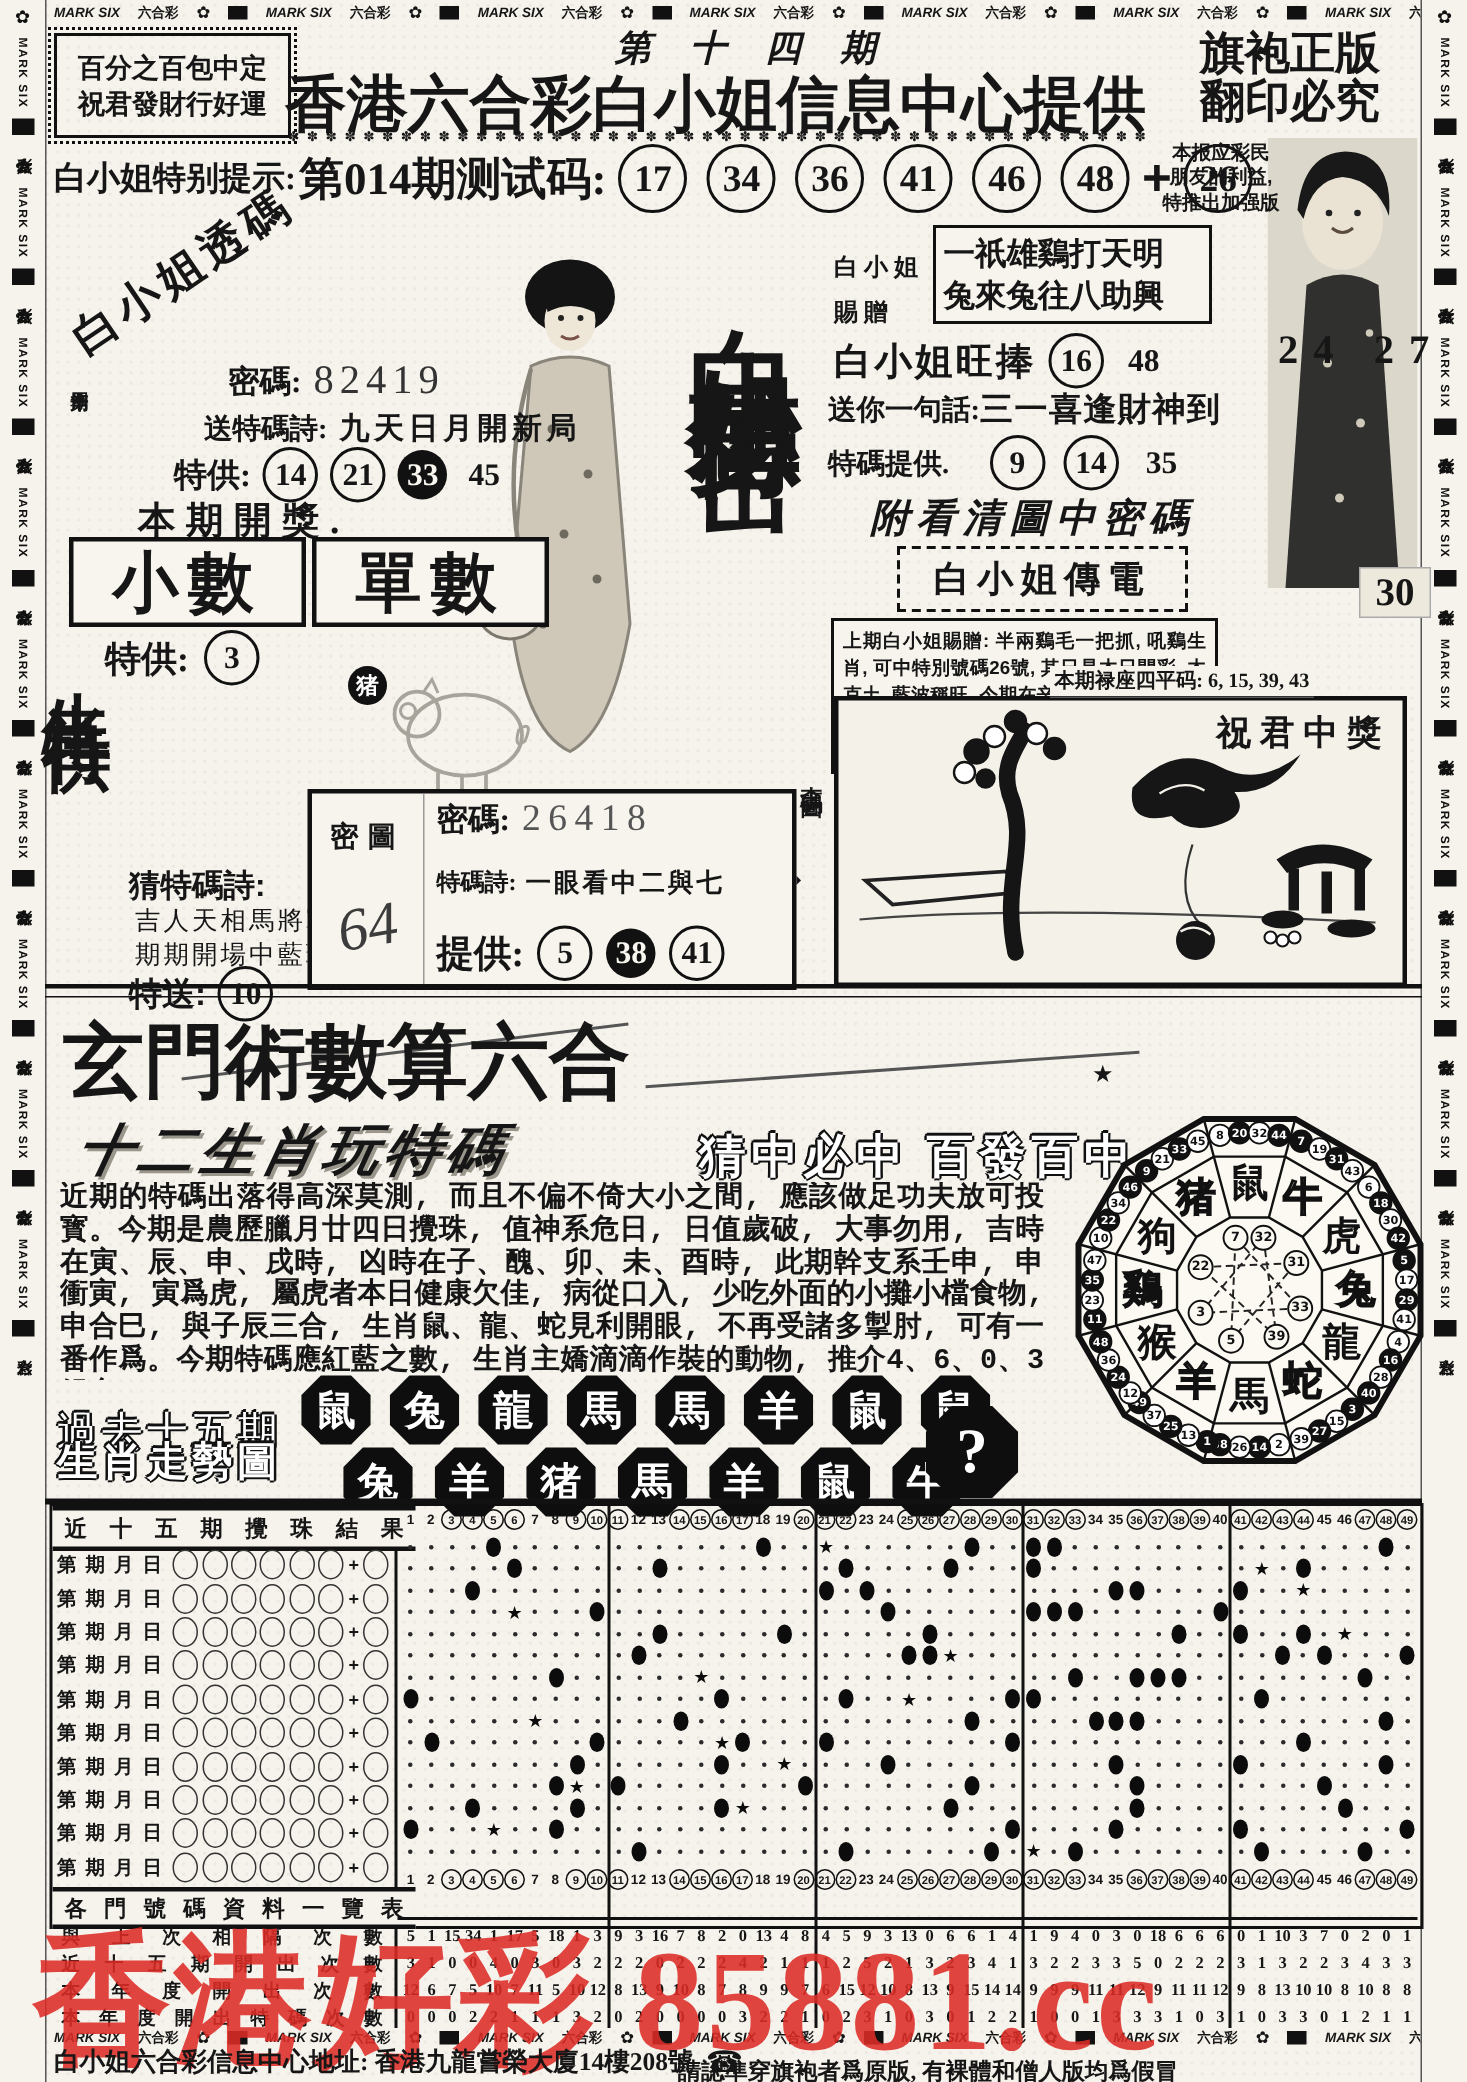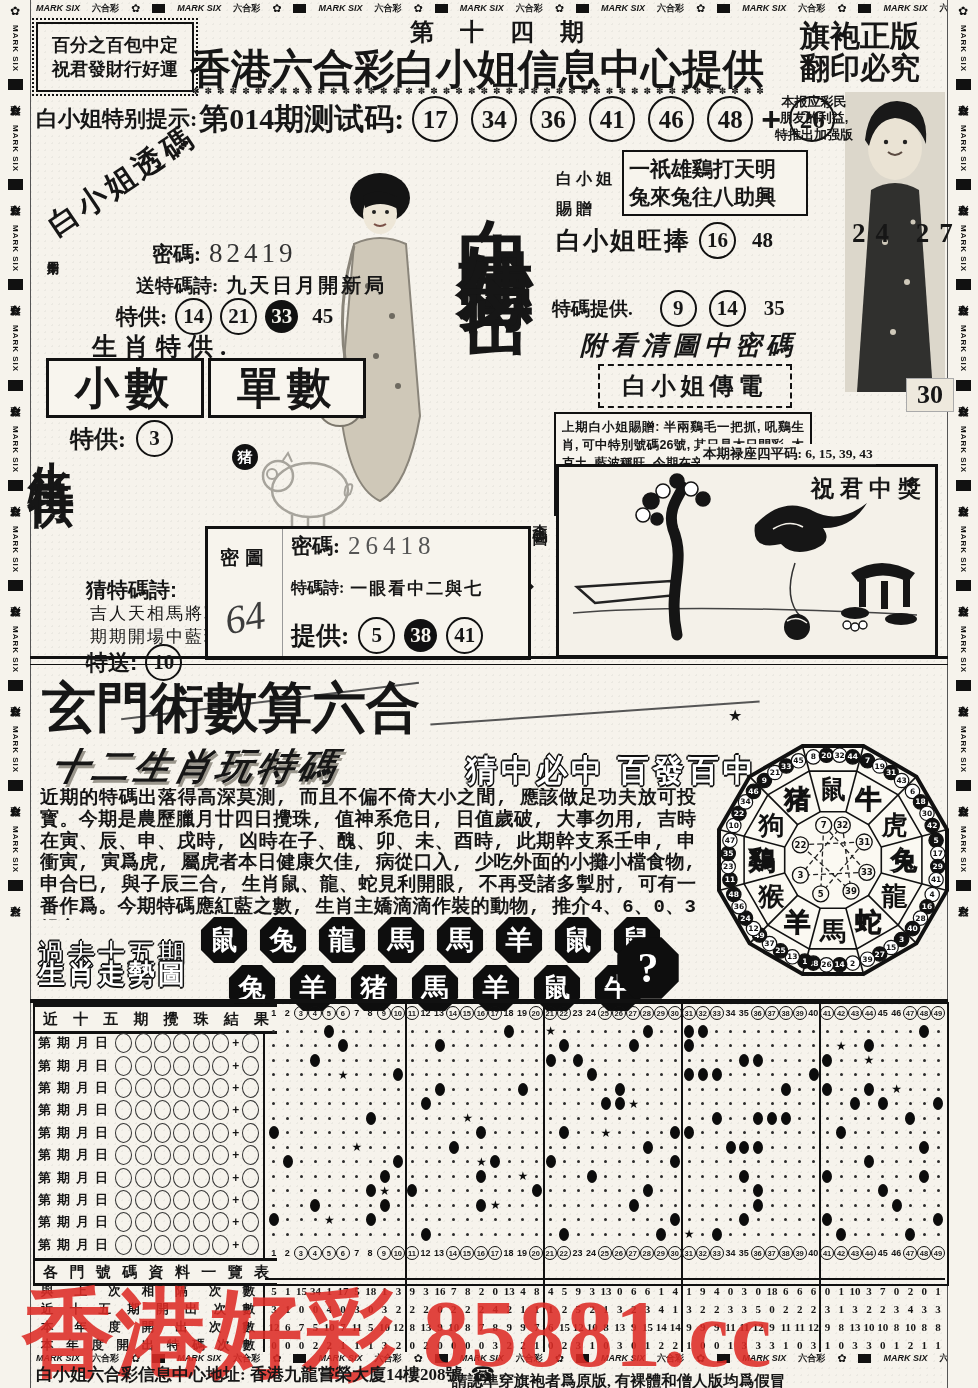--- a/index.html
+++ b/index.html
@@ -197,21 +197,21 @@
       <span class="sv-fl">✿</span>
       <span class="sv-brand">MARK SIX</span>
       <span class="sv-tile"></span>
       <span class="sv-cn">六合彩</span>
     </div>
 
   <div class="abs" style="left:36px;top:22px;width:154px;height:66px;border:2.5px solid #111;outline:2px dotted #111;outline-offset:2px;display:flex;flex-direction:column;justify-content:center;align-items:center;z-index:5;">
     <div class="serif b" style="font-size:18px;">百分之百包中定</div>
     <div class="serif b" style="font-size:18px;">祝君發財行好運</div>
   </div>
-  <div class="abs serif b" style="left:300px;top:16px;width:420px;text-align:center;font-size:24px;letter-spacing:26px;z-index:5;">第十四期</div>
+  <div class="abs serif b" style="left:300px;top:16px;width:420px;text-align:center;font-size:24px;letter-spacing:26px;z-index:5;font-style:italic;">第十四期</div>
   <div class="abs serif" style="left:190px;top:42px;width:660px;font-size:41px;font-weight:900;white-space:nowrap;z-index:5;">香港六合彩白小姐信息中心提供</div>
   <div id="hdr-underline" class="abs" style="left:192px;top:86px;width:656px;font-size:9px;letter-spacing:5px;overflow:hidden;white-space:nowrap;z-index:5;">✽✽✽✽✽✽✽✽✽✽✽✽✽✽✽✽✽✽✽✽✽✽✽✽✽✽✽✽✽✽✽✽✽✽✽✽✽✽✽✽✽✽✽✽✽✽</div>
   <div class="abs b" style="left:758px;top:94px;width:112px;font-size:13px;line-height:1.25;text-align:center;z-index:6;">
     <div>本报应彩民</div>
     <div>朋友的利益,</div>
     <div>特推出加强版</div>
   </div>
   <div class="abs serif" style="left:800px;top:20px;width:150px;line-height:1.05;font-size:30px;font-weight:900;z-index:5;">
     <div>旗袍正版</div>
     <div>翻印必究</div>
@@ -264,21 +264,21 @@
   </div>
   <div class="abs row" style="left:116px;top:298px;gap:8px;z-index:5;">
     <span class="serif b" style="font-size:22px;">特供:</span>
     <span id="tegong1-nums" class="row" style="gap:8px;">
         <span class="num sm n-outline">14</span>
         <span class="num sm n-outline">21</span>
         <span class="num sm n-filled">33</span>
         <span class="num sm ">45</span>
       </span>
   </div>
-  <div class="abs serif" style="left:92px;top:330px;font-size:25px;font-weight:900;letter-spacing:7px;z-index:5;">生肖特供.</div>
+  <div class="abs serif" style="left:92px;top:330px;font-size:25px;font-weight:900;letter-spacing:7px;z-index:5;">本期開獎.</div>
 
   <div class="abs bigbox" style="left:46px;top:358px;width:152px;height:54px;z-index:5;">小數</div>
   <div class="abs bigbox" style="left:208px;top:358px;width:152px;height:54px;z-index:5;">單數</div>
 
   <div class="abs row" style="left:70px;top:420px;gap:10px;z-index:5;">
     <span class="serif b" style="font-size:24px;">特供:</span>
     <span class="num n-outline sm">3</span>
   </div>
   <div class="abs" style="left:232px;top:444px;width:26px;height:26px;background:#111;color:#fff;border-radius:50%;display:flex;align-items:center;justify-content:center;font:bold 15px 'Liberation Serif',serif;z-index:5;">猪</div>
   <div class="abs" style="left:248px;top:428px;z-index:4;opacity:.75;">
@@ -357,20 +357,24 @@
   <div class="abs" style="left:622px;top:150px;width:172px;height:62px;border:2.5px solid #111;display:flex;flex-direction:column;justify-content:center;padding:0 5px;z-index:5;background:#f7f4ed;">
     <div style="font-size:21px;font-weight:900;white-space:nowrap;">一祇雄鷄打天明</div>
     <div style="font-size:21px;font-weight:900;white-space:nowrap;">兔來兔往八助興</div>
   </div>
   <div class="abs row" style="left:556px;top:222px;gap:8px;z-index:5;">
     <span class="serif" style="font-size:25px;font-weight:900;letter-spacing:2px;">白小姐旺捧</span>
     <span id="wang-nums" class="row" style="gap:10px;">
         <span class="num sm n-outline">16</span>
         <span class="num sm ">48</span>
       </span>
+  </div>
+  <div class="abs row" style="left:552px;top:258px;z-index:5;">
+    <span class="serif b" style="font-size:19px;">送你一句話:</span>
+    <span class="serif" style="font-size:22px;font-weight:900;letter-spacing:1px;">三一喜逢財神到</span>
   </div>
   <div class="abs row" style="left:552px;top:290px;gap:27px;z-index:5;">
     <span class="serif b" style="font-size:19px;">特碼提供.</span>
     <span id="tema-nums" class="row" style="gap:12px;">
         <span class="num sm n-outline">9</span>
         <span class="num sm n-outline">14</span>
         <span class="num sm ">35</span>
       </span>
   </div>
   <div class="abs serif" style="left:580px;top:328px;font-size:26px;font-weight:900;letter-spacing:5px;font-style:italic;z-index:5;">附看清圖中密碼</div>

